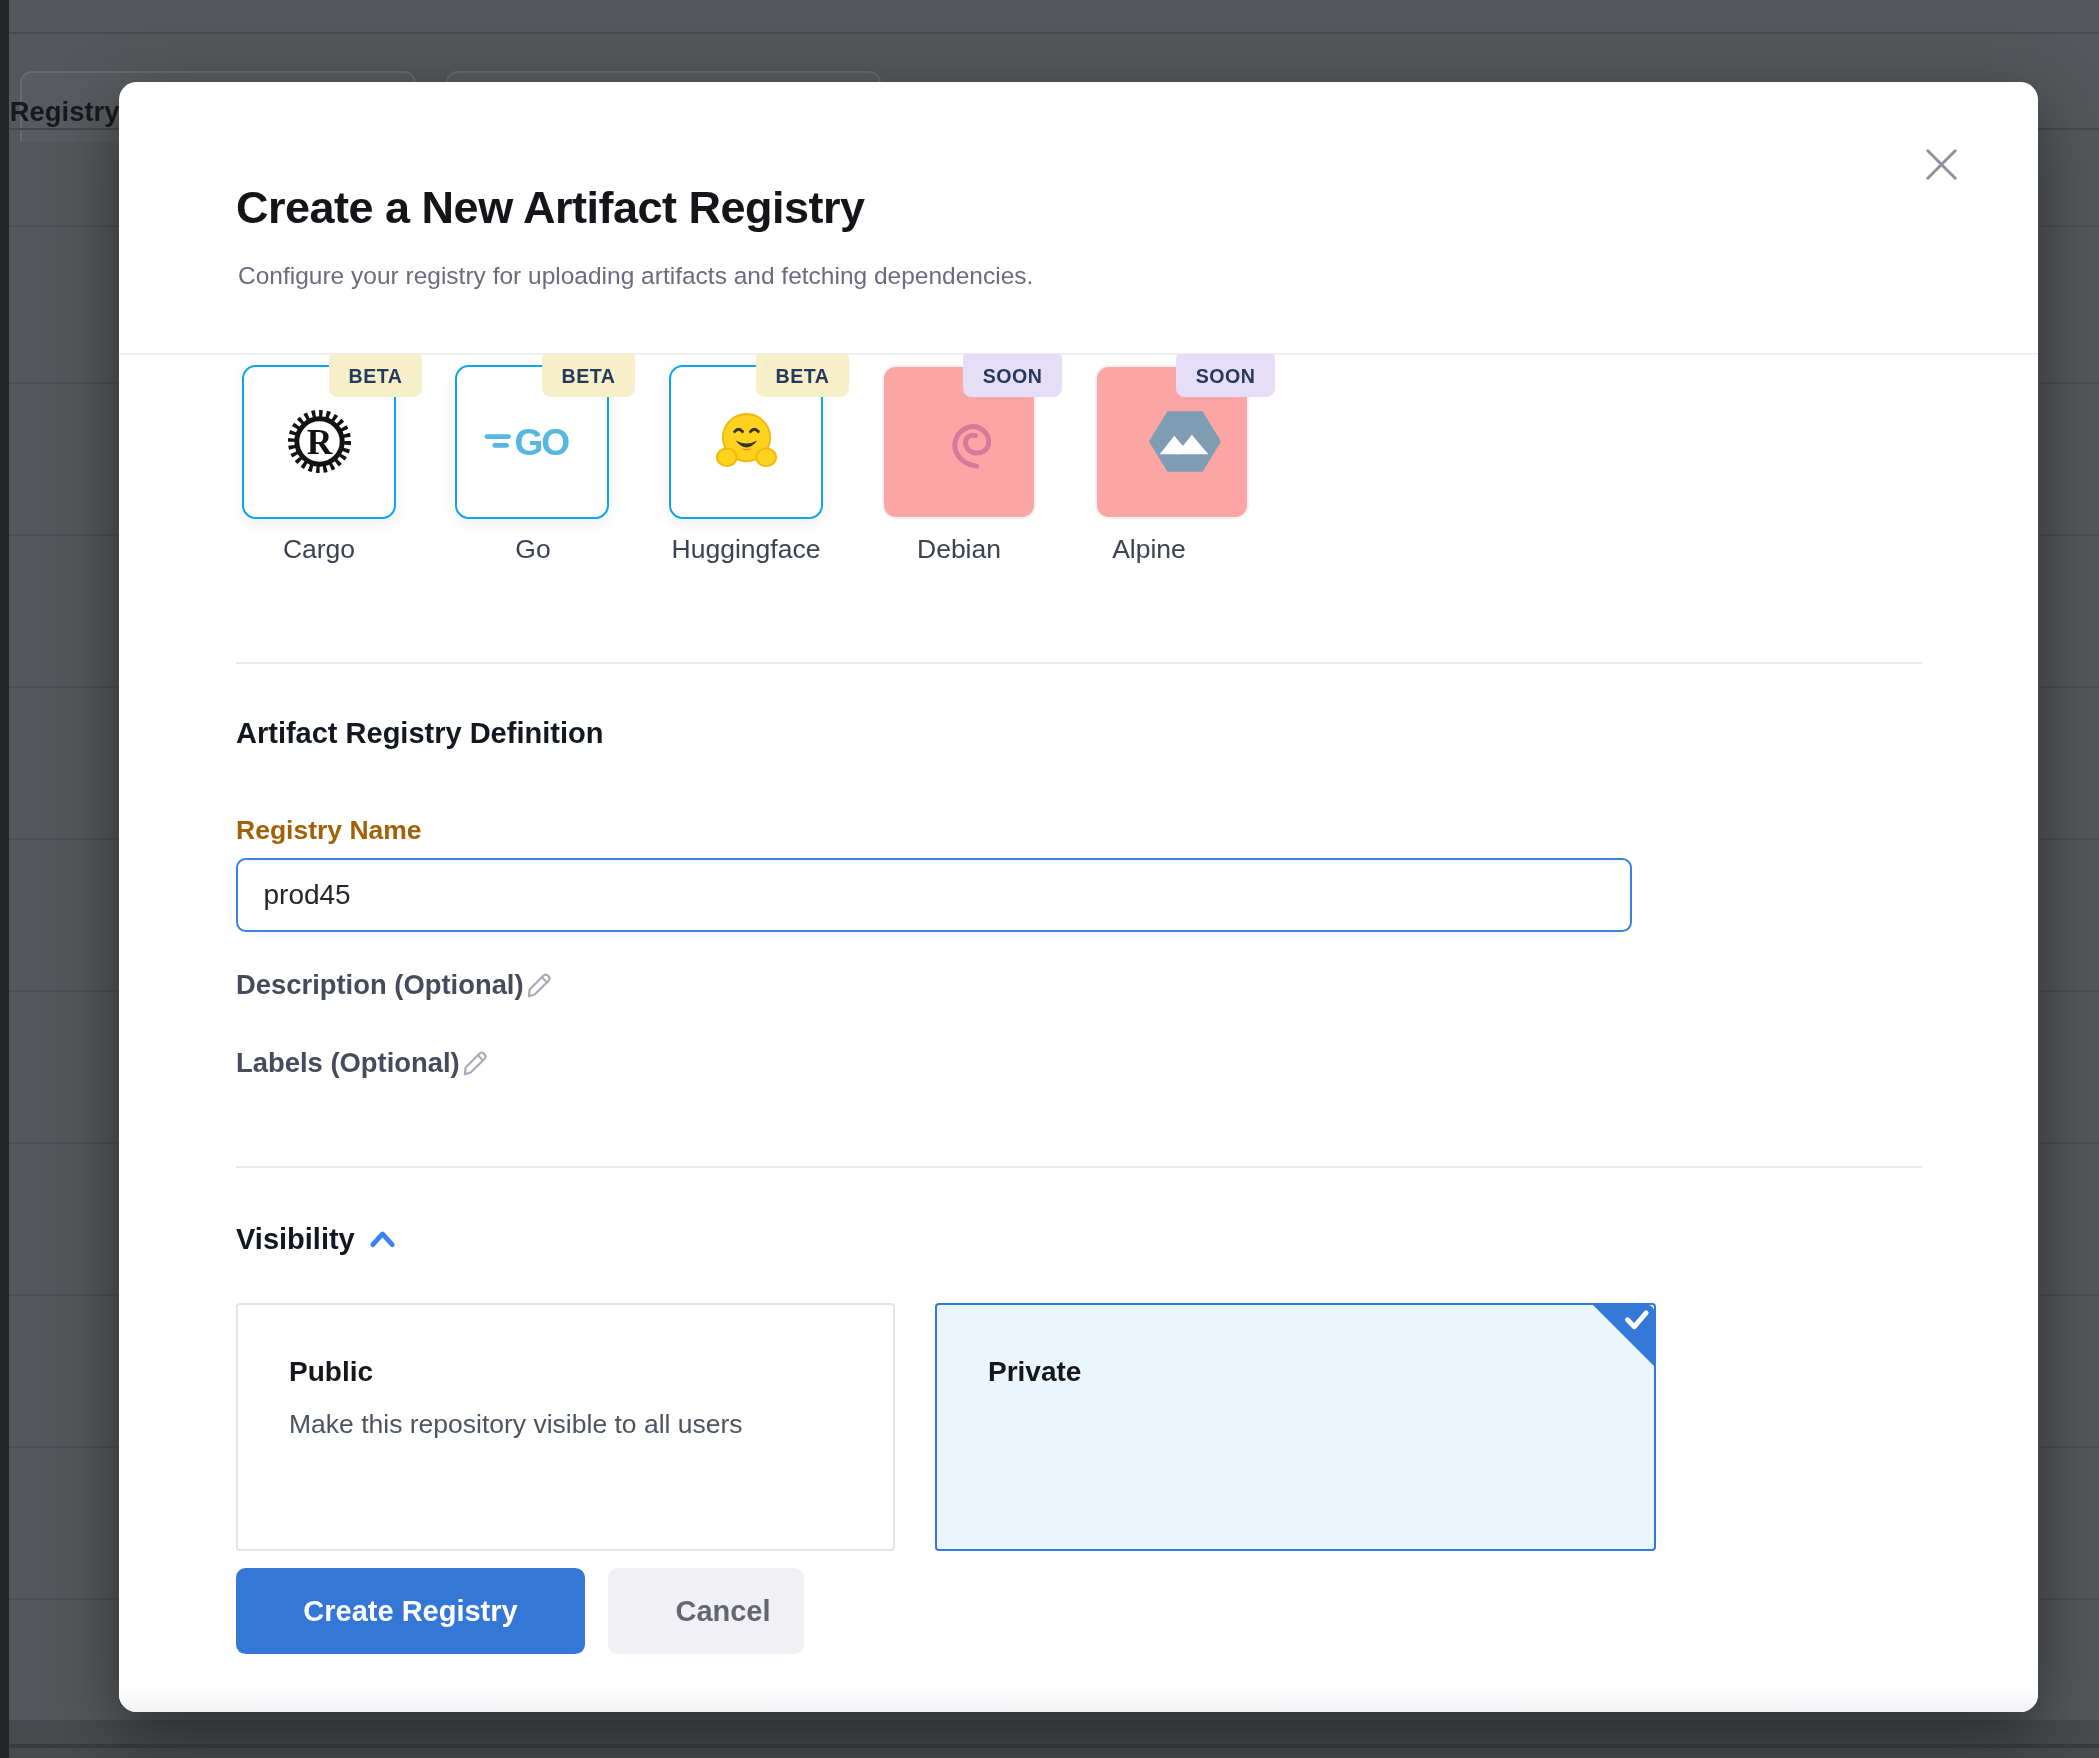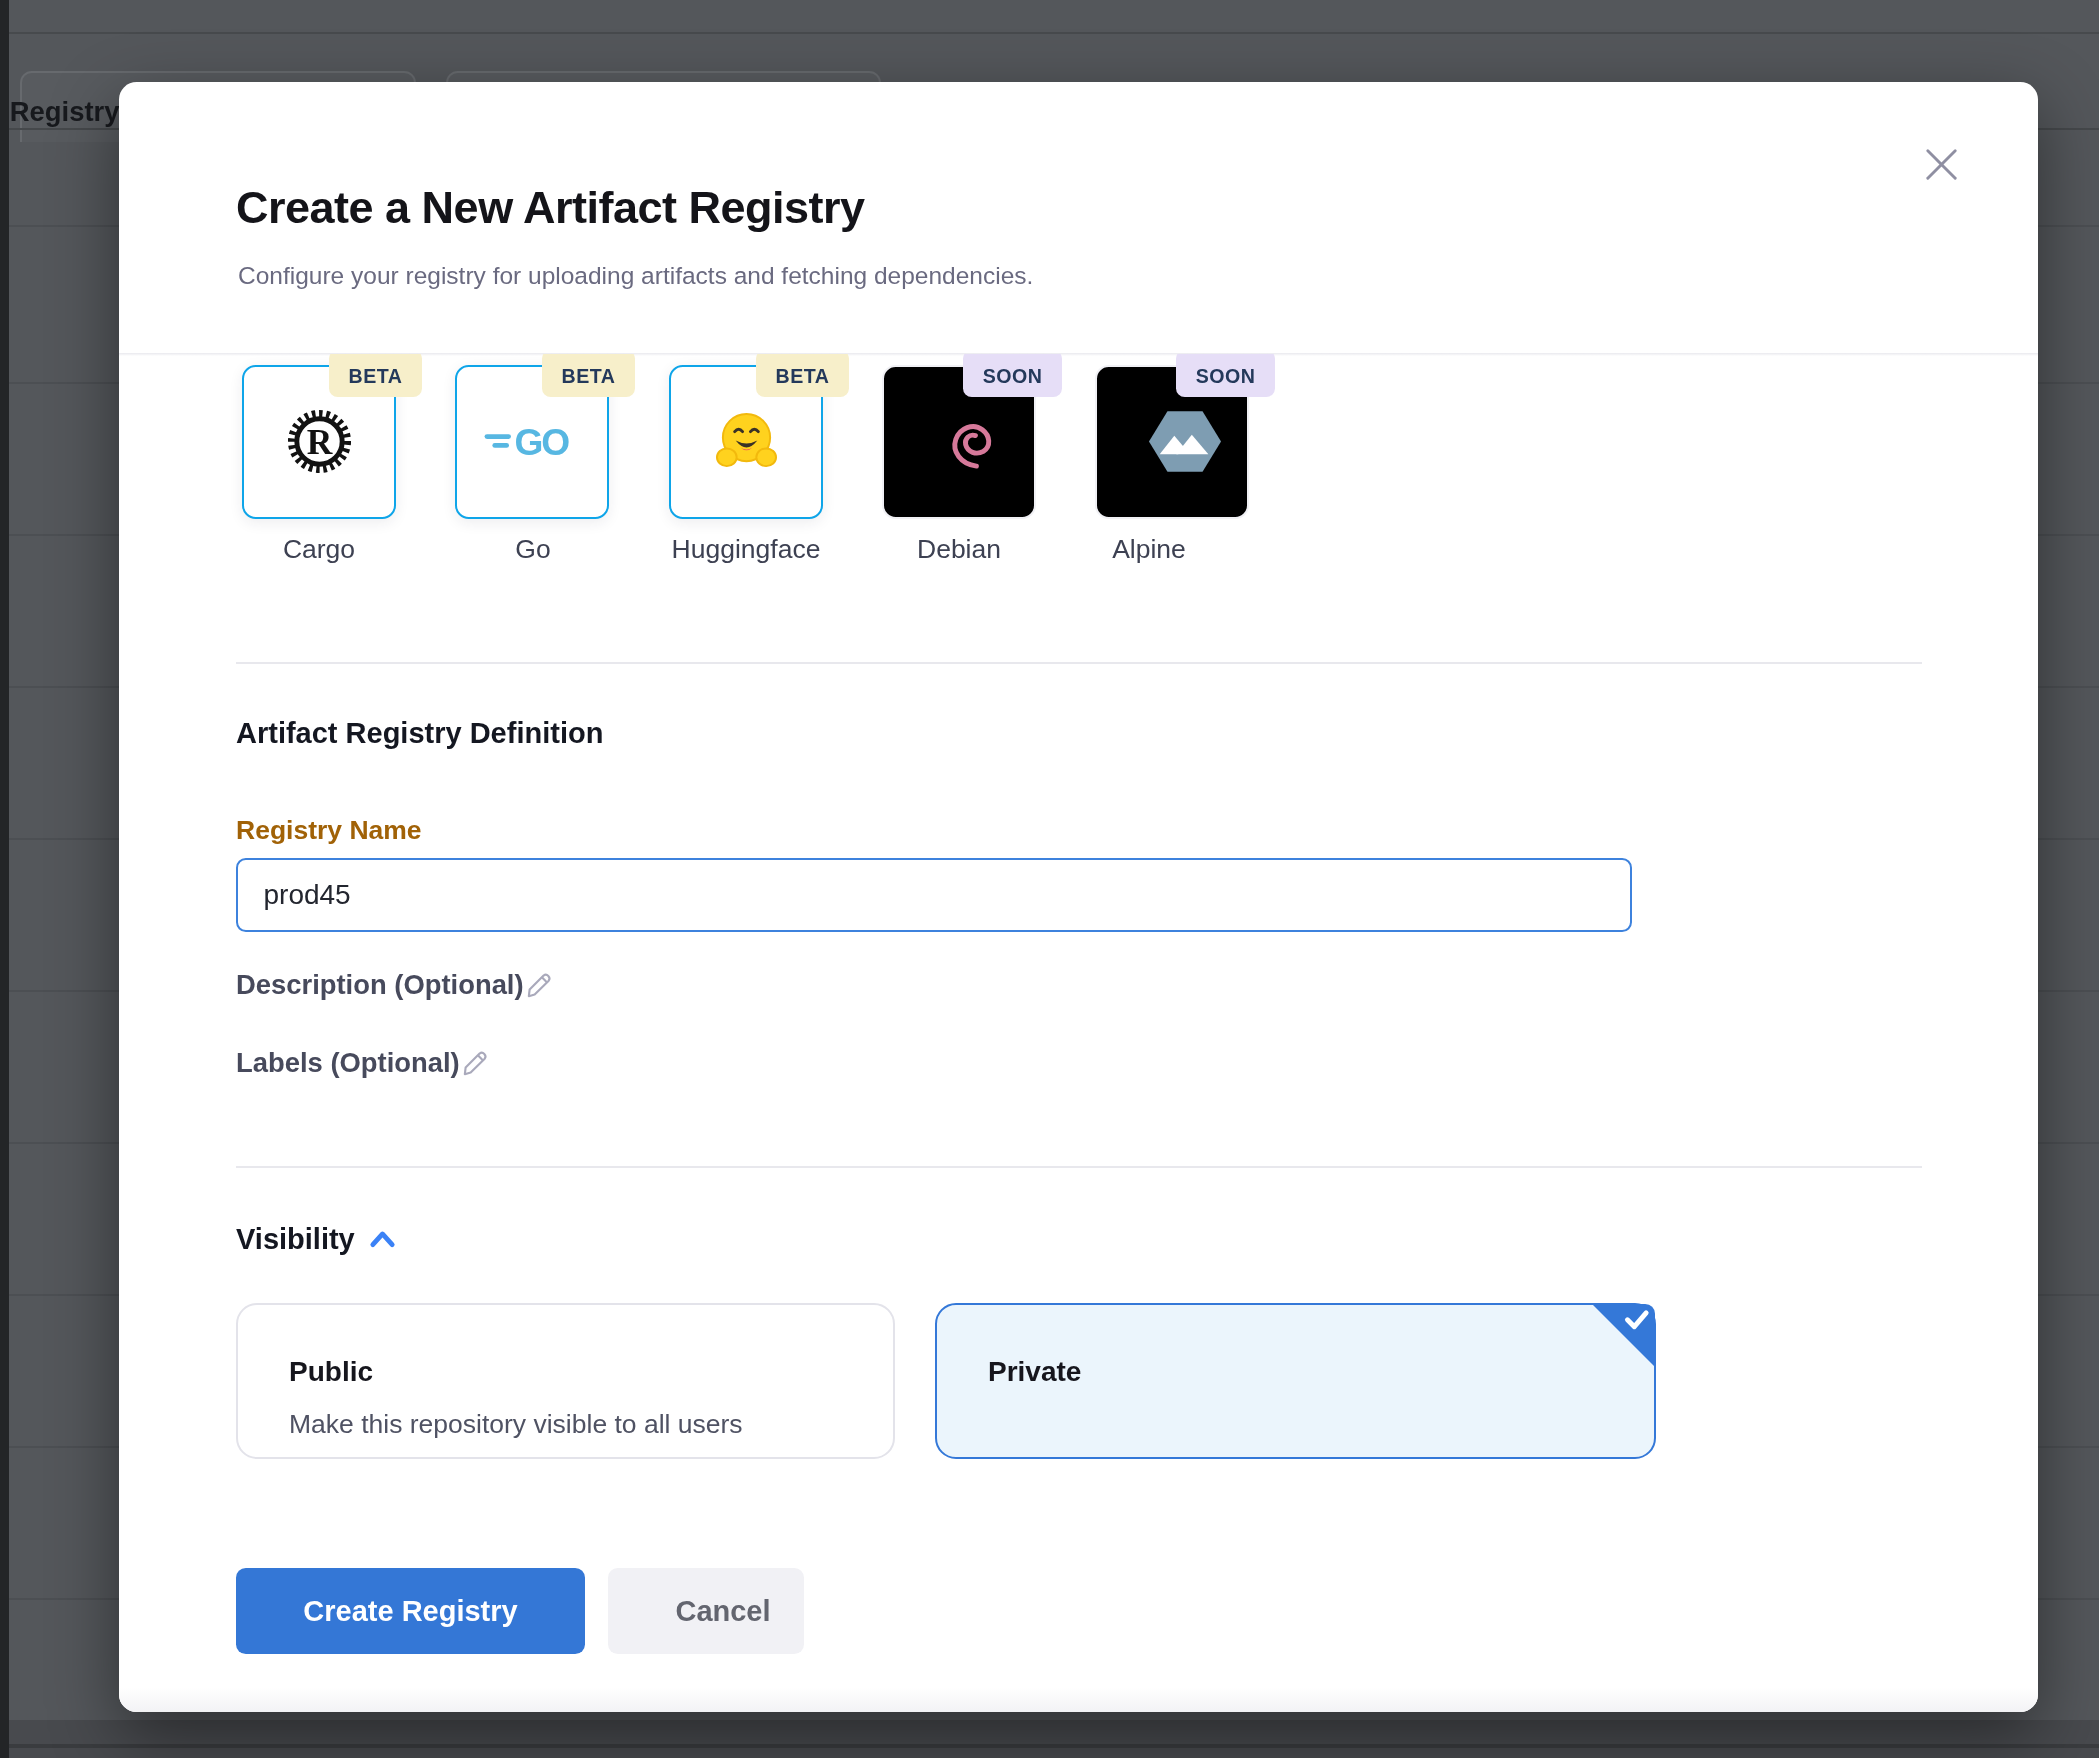--- a/index.html
+++ b/index.html
@@ -39,21 +39,21 @@
   .header-shadow{left:0;top:271px;width:1919px;height:2.9px;
     background:linear-gradient(#e9e9ee,rgba(233,233,238,0));}
 
   
   .cards-section{left:0;top:272px;width:1919px;height:306px;overflow:hidden;}
   .pkg-card{
     top:10.8px;width:154px;height:154px;background:#ffffff;border:2px solid #0ea5e9;
     border-radius:13.7px;box-shadow:0 3.9px 13.7px rgba(40,40,60,0.08);
     display:flex;align-items:center;justify-content:center;box-sizing:border-box;
   }
-  .pkg-card.disabled{background:#000000;border-color:#f1f1f5;box-shadow:none;padding-left:25px;}
+  .pkg-card.disabled{background:#fca5a5;border-color:#f1f1f5;box-shadow:none;padding-left:25px;}
   .pkg-badge{
     position:absolute;top:-16.7px;right:-28px;height:47px;line-height:53px;
     padding:0 19.6px;border-radius:8.8px;font-size:19.6px;font-weight:700;
     color:#24395b;letter-spacing:0.5px;
   }
   .pkg-badge.beta{background:#f7efca;}
   .pkg-badge.soon{background:#e6def7;}
   .pkg-label{top:180px;width:196px;text-align:center;font-size:26.5px;font-weight:500;color:#3d4152;}
 
   
@@ -67,22 +67,22 @@
     font-family:"Liberation Sans",sans-serif;font-size:28px;color:#23262f;
     padding:0 25.5px;outline:none;
   }
 
   .opt-row{left:117px;display:inline-flex;align-items:flex-end;gap:0;
     font-size:27.4px;font-weight:700;color:#474a5c;cursor:pointer;}
   .vis-row{left:117px;display:inline-flex;align-items:center;gap:13px;}
 
   
   .vis-card{
-    top:1221px;height:156px;box-sizing:border-box;background:#fff;
-    border:2px solid #e3e3ea;border-radius:21px;cursor:pointer;
+    top:1221px;height:248px;box-sizing:border-box;background:#fff;
+    border:2px solid #e3e3ea;border-radius:4px;cursor:pointer;
   }
   .vis-card.selected{background:#ebf5fc;border:2.9px solid #3478d8;}
   .vis-title{position:absolute;left:51px;top:51px;font-size:28px;font-weight:700;color:#16161d;}
   .vis-desc{position:absolute;left:51px;top:104px;font-size:26.5px;color:#4f5263;white-space:nowrap;}
   .corner-wrap{position:absolute;top:-1px;right:-1px;width:63px;height:63px;
     overflow:hidden;border-radius:0 9.8px 0 0;}
 
   
   .btn{top:1486px;height:86px;border:none;border-radius:9.8px;cursor:pointer;
     font-family:"Liberation Sans",sans-serif;font-size:29px;font-weight:700;}

